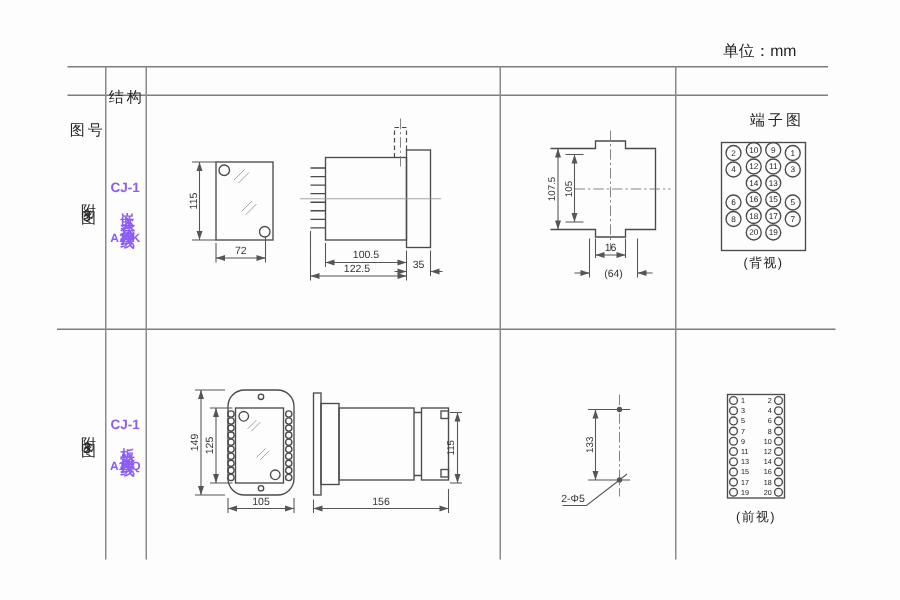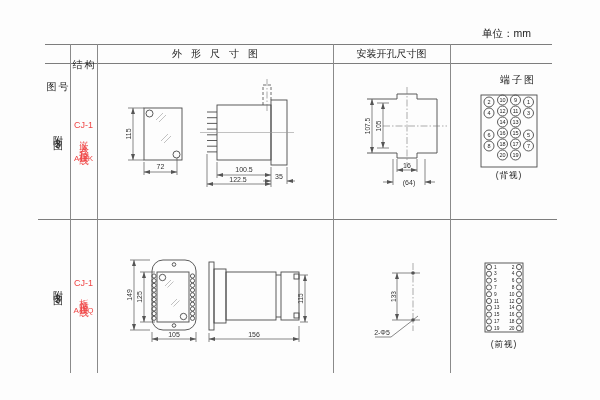--- a/index.html
+++ b/index.html
@@ -7,21 +7,21 @@
         font-family:"Liberation Sans","DejaVu Sans",sans-serif;color:#2e2e2e;overflow:hidden;}
   .hline{position:absolute;height:1px;background:#7d7d7d;}
   .vline{position:absolute;width:1px;background:#8a8a8a;}
   .unit{position:absolute;left:482px;top:27px;font-size:10.5px;color:#222;}
   .hcell{position:absolute;top:44px;height:19px;display:flex;align-items:center;justify-content:center;
          font-size:10px;color:#222;white-space:nowrap;}
   .ls2{letter-spacing:2px;margin-right:-2px;}
   .ls9{letter-spacing:9px;margin-right:-9px;}
   .cell{position:absolute;display:flex;align-items:center;justify-content:center;}
   .figno{writing-mode:vertical-lr;text-orientation:upright;font-size:10px;letter-spacing:6px;color:#222;}
-  .structcol{flex-direction:column;color:#ef4444;}
+  .structcol{flex-direction:column;color:#8b5cf6;font-weight:bold;}
   .model{font-size:9px;}
   .mount{writing-mode:vertical-lr;text-orientation:upright;font-size:9.5px;letter-spacing:3px;margin:3px 0;}
   .code{font-size:8px;}
   svg{position:absolute;overflow:visible;}
   .ln{fill:none;stroke:#4a4a4a;stroke-width:0.9;}
   .dim{fill:none;stroke:#555;stroke-width:0.7;}
   .thin{fill:none;stroke:#999;stroke-width:0.6;}
   .cl{fill:none;stroke:#777;stroke-width:0.6;stroke-dasharray:7 2 1.5 2;}
   .dash{fill:none;stroke:#4a4a4a;stroke-width:0.8;stroke-dasharray:3 2;}
   .ah{fill:#555;stroke:none;}
@@ -44,26 +44,20 @@
   <div class="vline" style="left:70px;top:44px;height:329px;"></div>
   <div class="vline" style="left:97px;top:44px;height:329px;"></div>
   <div class="vline" style="left:333px;top:44px;height:329px;"></div>
   <div class="vline" style="left:450px;top:44px;height:329px;"></div>
 
   <div class="hcell" style="left:45px;width:25px;margin-top:33px;">
       <span class="ls2">图号</span>
     </div>
   <div class="hcell" style="left:70px;width:27px;margin-top:11px;">
       <span class="ls2">结构</span>
-    </div>
-  <div class="hcell" style="left:97px;width:236px;">
-      <span class="ls9">外形尺寸图</span>
-    </div>
-  <div class="hcell" style="left:333px;width:117px;">
-      <span>安装开孔尺寸图</span>
     </div>
   <div class="hcell" style="left:466px;width:102px;margin-top:26px;">
       <span class="ls2">端子图</span>
     </div>
 
   <div class="cell" style="left:45px;top:63px;width:25px;height:156px;">
     <span class="figno">附图3</span>
   </div>
   <div class="cell structcol" style="left:70px;top:63px;width:27px;height:156px;">
     <span class="model">CJ-1</span>

